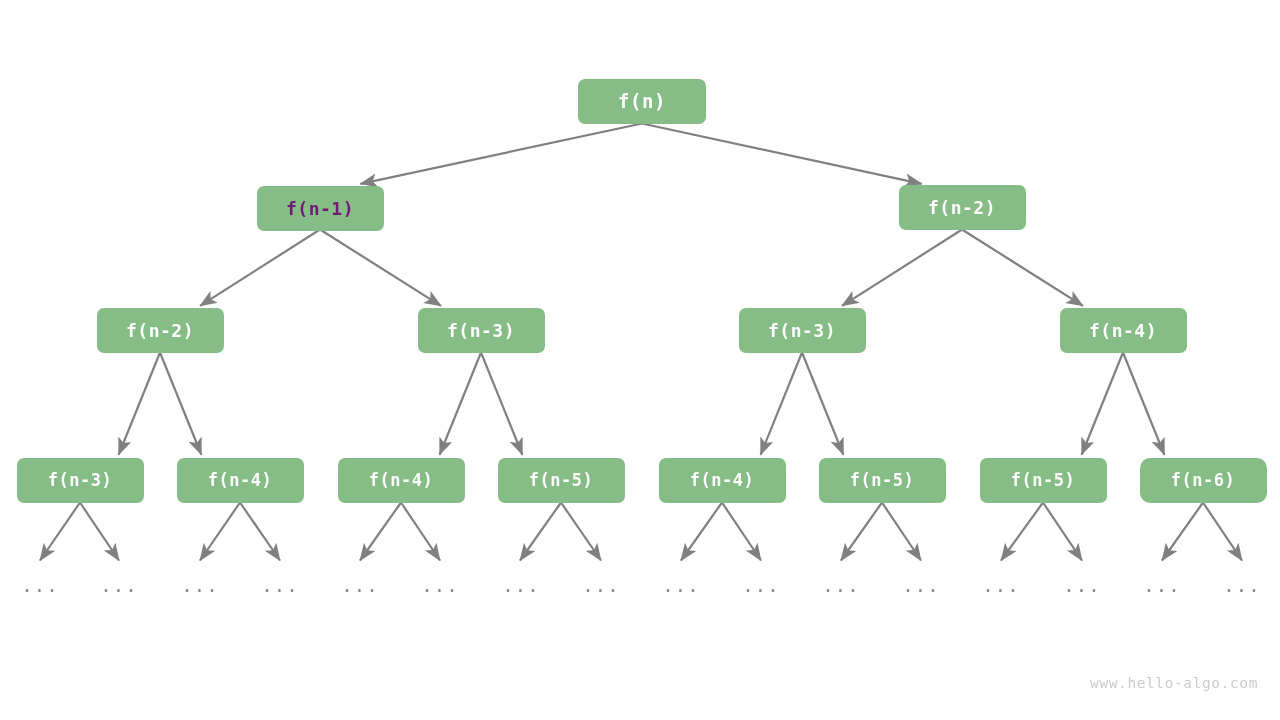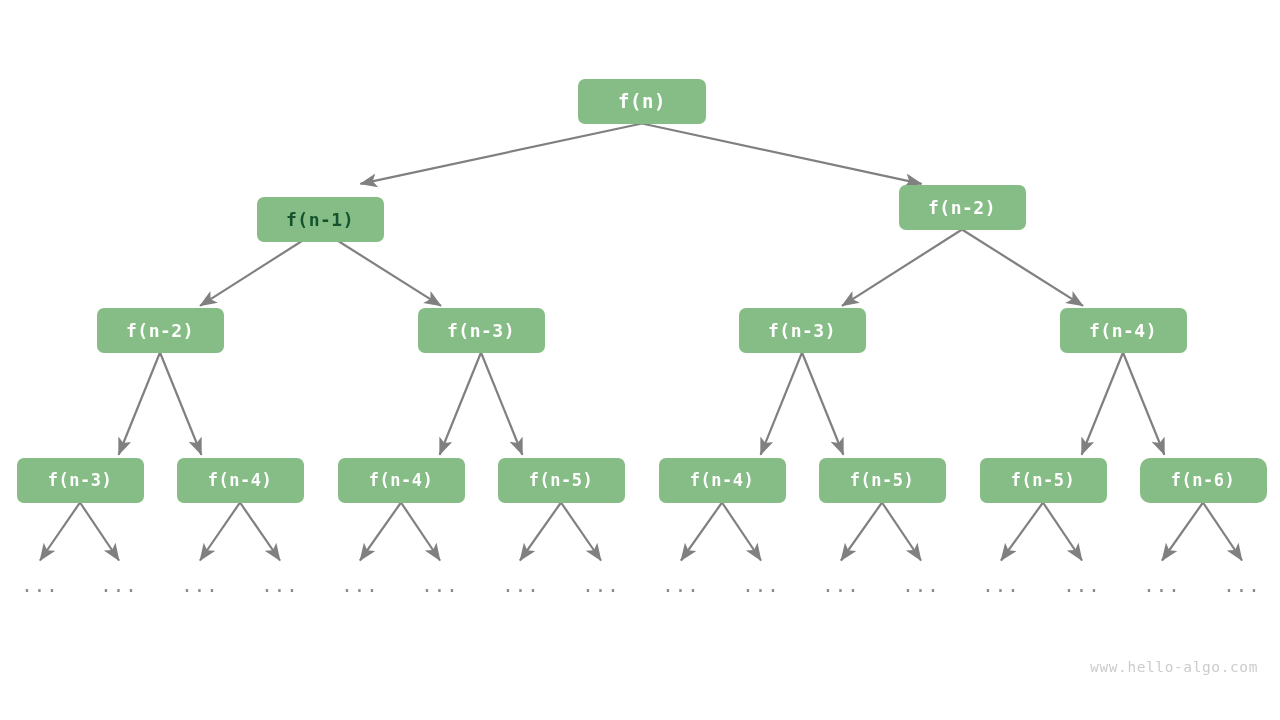--- a/index.html
+++ b/index.html
@@ -52,21 +52,21 @@
     color: #8a8a8a;
     font-family: "DejaVu Sans Mono", monospace;
     font-size: 19px;
     letter-spacing: 1px;
     transform: translate(-50%, -50%);
     user-select: none;
   }
   #watermark {
     position: absolute;
     right: 22px;
-    bottom: 22px;
+    bottom: 6px;
     color: #cccccc;
     font-family: "DejaVu Sans Mono", monospace;
     font-size: 14.5px;
     letter-spacing: 0.6px;
     user-select: none;
   }
 </style>
 </head>
 <body>
 
@@ -109,21 +109,21 @@
         <line x1="882" y1="502.5" x2="921" y2="560.5" stroke="#808080" stroke-width="2.2" marker-end="url(#arrowhead)"></line>
         <line x1="1043" y1="502.5" x2="1001" y2="560.5" stroke="#808080" stroke-width="2.2" marker-end="url(#arrowhead)"></line>
         <line x1="1043" y1="502.5" x2="1082" y2="560.5" stroke="#808080" stroke-width="2.2" marker-end="url(#arrowhead)"></line>
         <line x1="1203" y1="502.5" x2="1162" y2="560.5" stroke="#808080" stroke-width="2.2" marker-end="url(#arrowhead)"></line>
         <line x1="1203" y1="502.5" x2="1242" y2="560.5" stroke="#808080" stroke-width="2.2" marker-end="url(#arrowhead)"></line>
       </g>
   </svg>
 
   <div id="nodes-group">
       <div class="node node-l1" style="left: 578px; top: 78.5px; width: 128px; height: 45px; background: rgb(134, 189, 134); color: rgb(255, 255, 255);">f(n)</div>
-      <div class="node node-l2" style="left: 256.5px; top: 197px; width: 127px; height: 45px; background: rgb(134, 189, 134); color: #14532d;">f(n-1)</div>
+      <div class="node node-l2" style="left: 256.5px; top: 186px; width: 127px; height: 45px; background: rgb(134, 189, 134); color: #701a75;">f(n-1)</div>
       <div class="node node-l2" style="left: 898.5px; top: 184.5px; width: 127px; height: 45px; background: rgb(134, 189, 134); color: rgb(255, 255, 255);">f(n-2)</div>
       <div class="node node-l3" style="left: 96.5px; top: 307.5px; width: 127px; height: 45px; background: rgb(134, 189, 134); color: rgb(255, 255, 255);">f(n-2)</div>
       <div class="node node-l3" style="left: 417.5px; top: 307.5px; width: 127px; height: 45px; background: rgb(134, 189, 134); color: rgb(255, 255, 255);">f(n-3)</div>
       <div class="node node-l3" style="left: 738.5px; top: 307.5px; width: 127px; height: 45px; background: rgb(134, 189, 134); color: rgb(255, 255, 255);">f(n-3)</div>
       <div class="node node-l3" style="left: 1059.5px; top: 307.5px; width: 127px; height: 45px; background: rgb(134, 189, 134); color: rgb(255, 255, 255);">f(n-4)</div>
       <div class="node node-l4" style="left: 16.5px; top: 457.5px; width: 127px; height: 45px; background: rgb(134, 189, 134); color: rgb(255, 255, 255);">f(n-3)</div>
       <div class="node node-l4" style="left: 176.5px; top: 457.5px; width: 127px; height: 45px; background: rgb(134, 189, 134); color: rgb(255, 255, 255);">f(n-4)</div>
       <div class="node node-l4" style="left: 337.5px; top: 457.5px; width: 127px; height: 45px; background: rgb(134, 189, 134); color: rgb(255, 255, 255);">f(n-4)</div>
       <div class="node node-l4" style="left: 497.5px; top: 457.5px; width: 127px; height: 45px; background: rgb(134, 189, 134); color: rgb(255, 255, 255);">f(n-5)</div>
       <div class="node node-l4" style="left: 658.5px; top: 457.5px; width: 127px; height: 45px; background: rgb(134, 189, 134); color: rgb(255, 255, 255);">f(n-4)</div>

